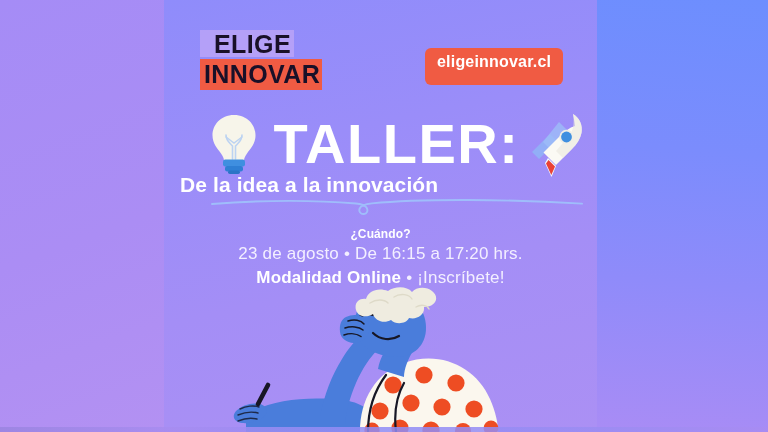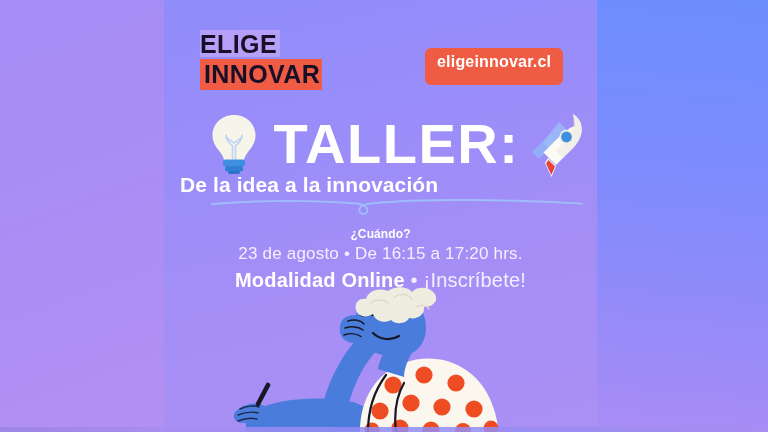--- a/index.html
+++ b/index.html
@@ -65,21 +65,21 @@
   .logo-line {
     display: block;
     font-weight: 700;
     font-size: 25px;
     line-height: 1.04;
     letter-spacing: .4px;
     color: #191028;
     font-family: "Liberation Sans", sans-serif;
   }
   .logo-line.elige {
-    padding: 1px 3px 0 0;
+    padding: 1px 3px 0 14px;
     background: rgba(208,177,246,0.55);
     width: max-content;
   }
   .logo-line.innovar {
     margin-top: 2px;
     padding: 2px 2px 3px 4px;
     background: #f05b43;
     width: max-content;
   }
 
@@ -160,21 +160,21 @@
     letter-spacing: .1px;
   }
   .info .when {
     font-weight: 400;
     font-size: 17px;
     line-height: 1.4;
     letter-spacing: .2px;
     color: #f3efff;
   }
   .info .mode {
-    font-size: 20px;
+    font-size: 17px;
     line-height: 1.4;
     letter-spacing: .2px;
     color: #f3efff;
   }
   .info .mode b { font-weight: 700; color:#ffffff; }
 
   
   .illus {
     position: absolute;
     left: 64px;

